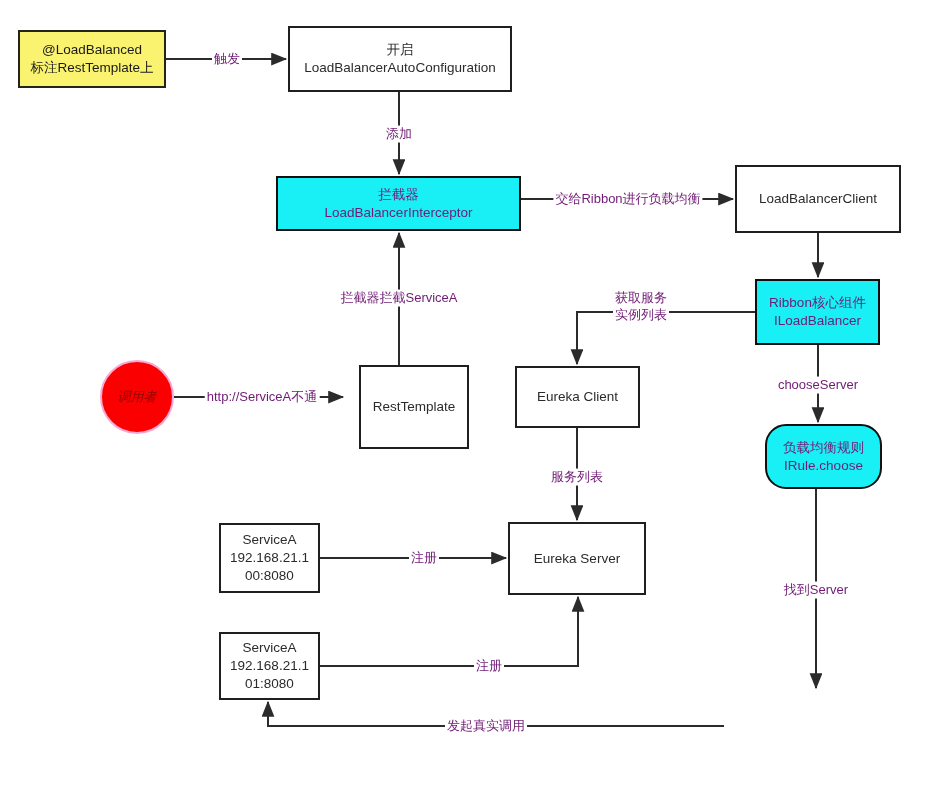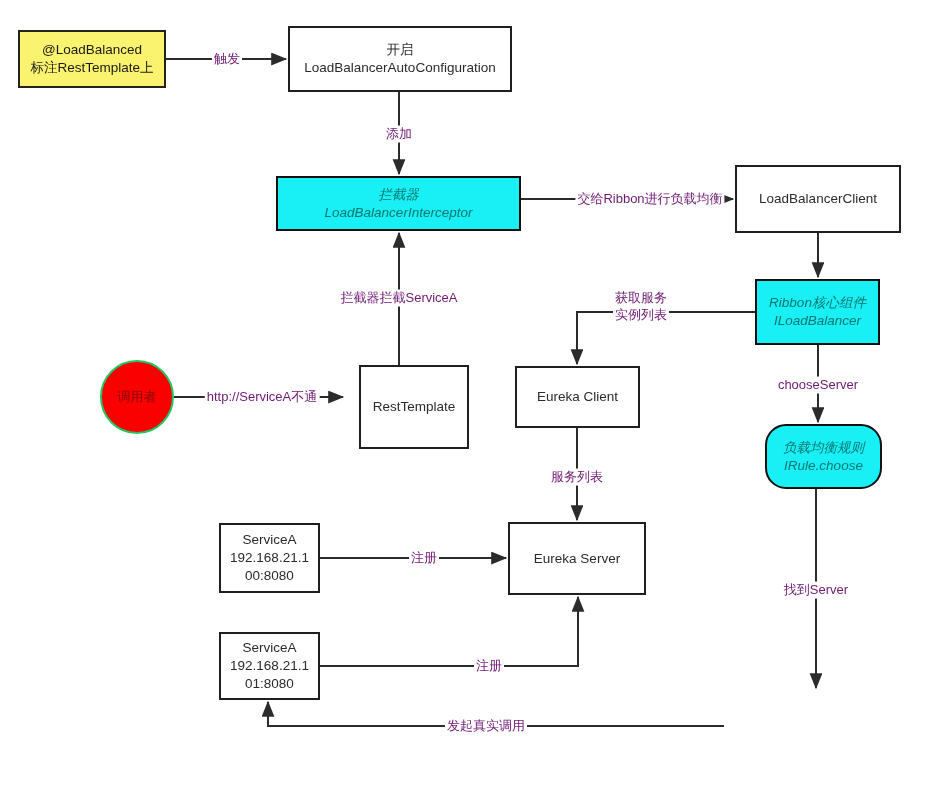--- a/index.html
+++ b/index.html
@@ -41,29 +41,29 @@
     padding: 2px 4px;
   }
   .node.yellow {
     background: #f9f36f;
     border-color: #24241c;
     color: #1a1a1a;
   }
   .node.cyan {
     background: #18f0f5;
     border-color: #101010;
-    color: #0f766e;
-    font-style: italic;
+    color: #701a75;
   }
   .node.circle {
     border-radius: 50%;
     background: #fb0000;
-    border: 2px solid #22c55e;
+    border: 2px solid #f9a8d4;
     color: #8a0606;
     font-size: 13px;
+    font-style: italic;
   }
   .edge-label {
     position: absolute;
     font-size: 13px;
     color: #701a75;
     background: #ffffff;
     padding: 0 2px;
     line-height: 1.3;
     text-align: center;
     white-space: pre-line;
@@ -142,21 +142,21 @@
 
   <div class="node" style="left:219px; top:632px; width:101px; height:68px;">ServiceA
 192.168.21.1
 01:8080</div>
 
 
   <div class="edge-label" style="left:227px; top:59px;">触发</div>
 
   <div class="edge-label" style="left:399px; top:134px;">添加</div>
 
-  <div class="edge-label" style="left:628px; top:199px;margin-left:22px;">交给Ribbon进行负载均衡</div>
+  <div class="edge-label" style="left:628px; top:199px;">交给Ribbon进行负载均衡</div>
 
   <div class="edge-label" style="left:399px; top:298px;">拦截器拦截ServiceA</div>
 
   <div class="edge-label" style="left:262px; top:397px;">http://ServiceA不通</div>
 
   <div class="edge-label" style="left:641px; top:307px;">获取服务
 实例列表</div>
 
   <div class="edge-label" style="left:818px; top:385px;">chooseServer</div>
 

